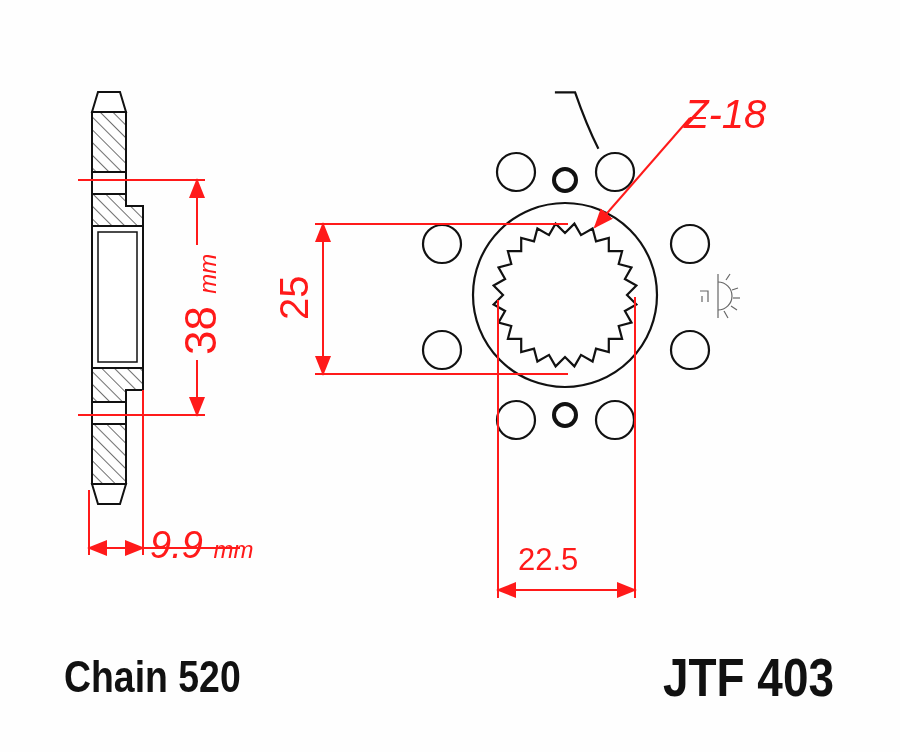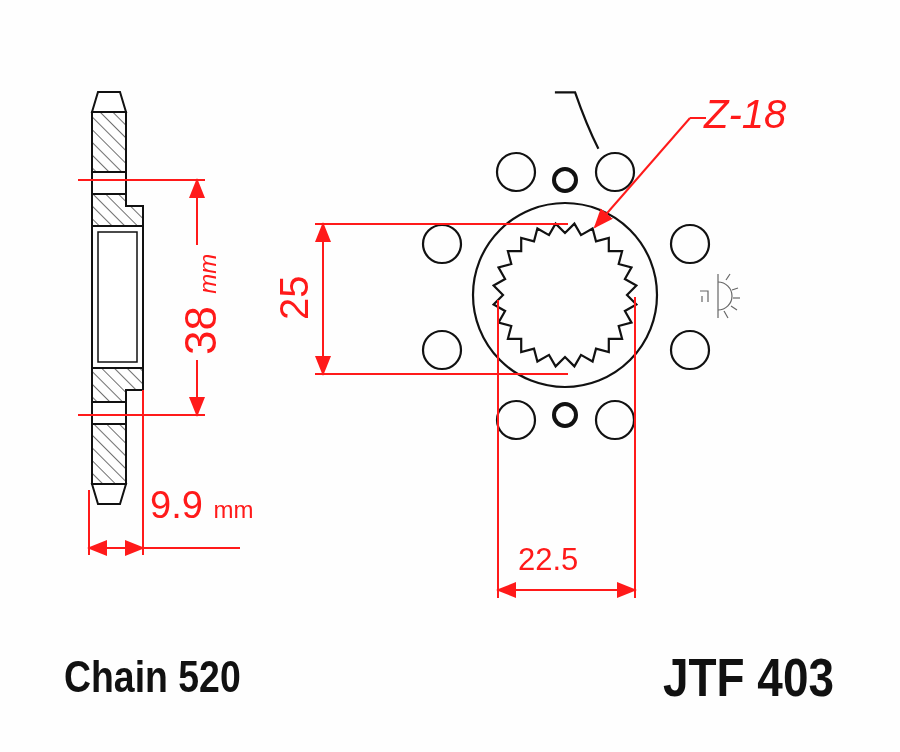--- a/index.html
+++ b/index.html
@@ -82,23 +82,23 @@
         <line x1="731" y1="306" x2="737" y2="310"></line>
       <line x1="724" y1="311" x2="728" y2="318"></line>
       <path d="M700,291 L708,291 L708,302 M702,296 L702,302"></path>
     </g>
   </svg>
 
   <div class="lbl" style="left:176px;top:238px;font-size:44px;transform:rotate(-90deg);transform-origin:left top;top:355px;">
     <span>38</span>
     <span style="font-size:24px;font-style:italic;">mm</span>
   </div>
-  <div class="lbl" style="left:150px;top:484px;font-size:38px;">
+  <div class="lbl" style="left:150px;top:524px;font-size:38px;font-style:italic;">
     <span>9.9</span>
     <span style="font-size:24px;">mm</span>
   </div>
   <div class="lbl" style="left:272px;top:320px;font-size:40px;transform:rotate(-90deg);transform-origin:left top;">25</div>
   <div class="lbl" style="left:518px;top:542px;font-size:31px;">22.5</div>
-  <div class="lbl" style="left:704px;top:92px;font-size:40px;font-style:italic;">Z-18</div>
+  <div class="lbl" style="left:684px;top:92px;font-size:40px;font-style:italic;">Z-18</div>
 
   <div class="bold" style="left:64px;top:652px;font-size:44px;">Chain 520</div>
   <div class="bold" style="left:663px;top:646px;font-size:54px;">JTF 403</div>
 </div>
 
 </body></html>

